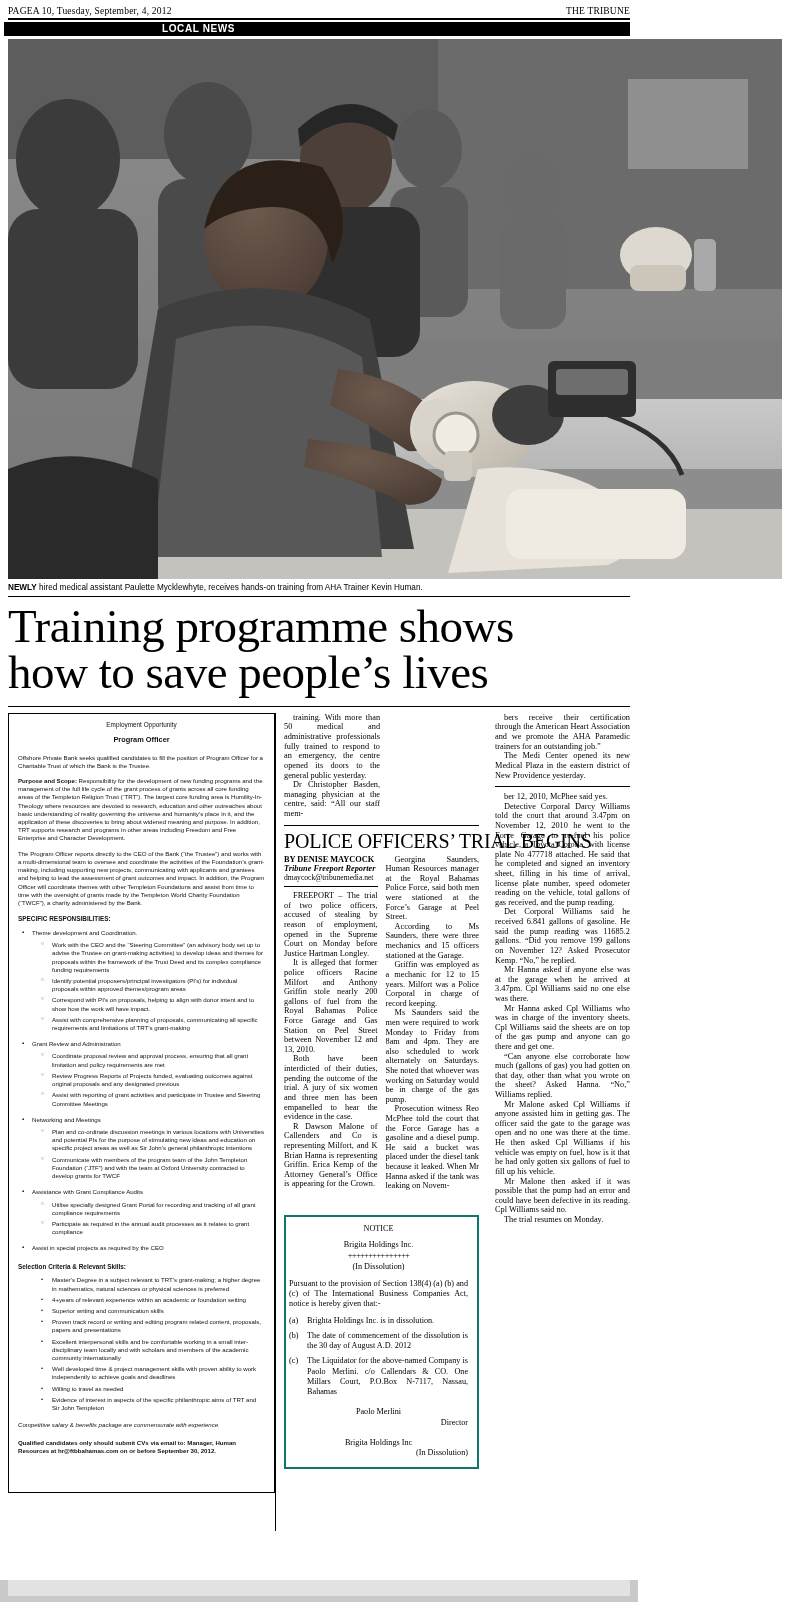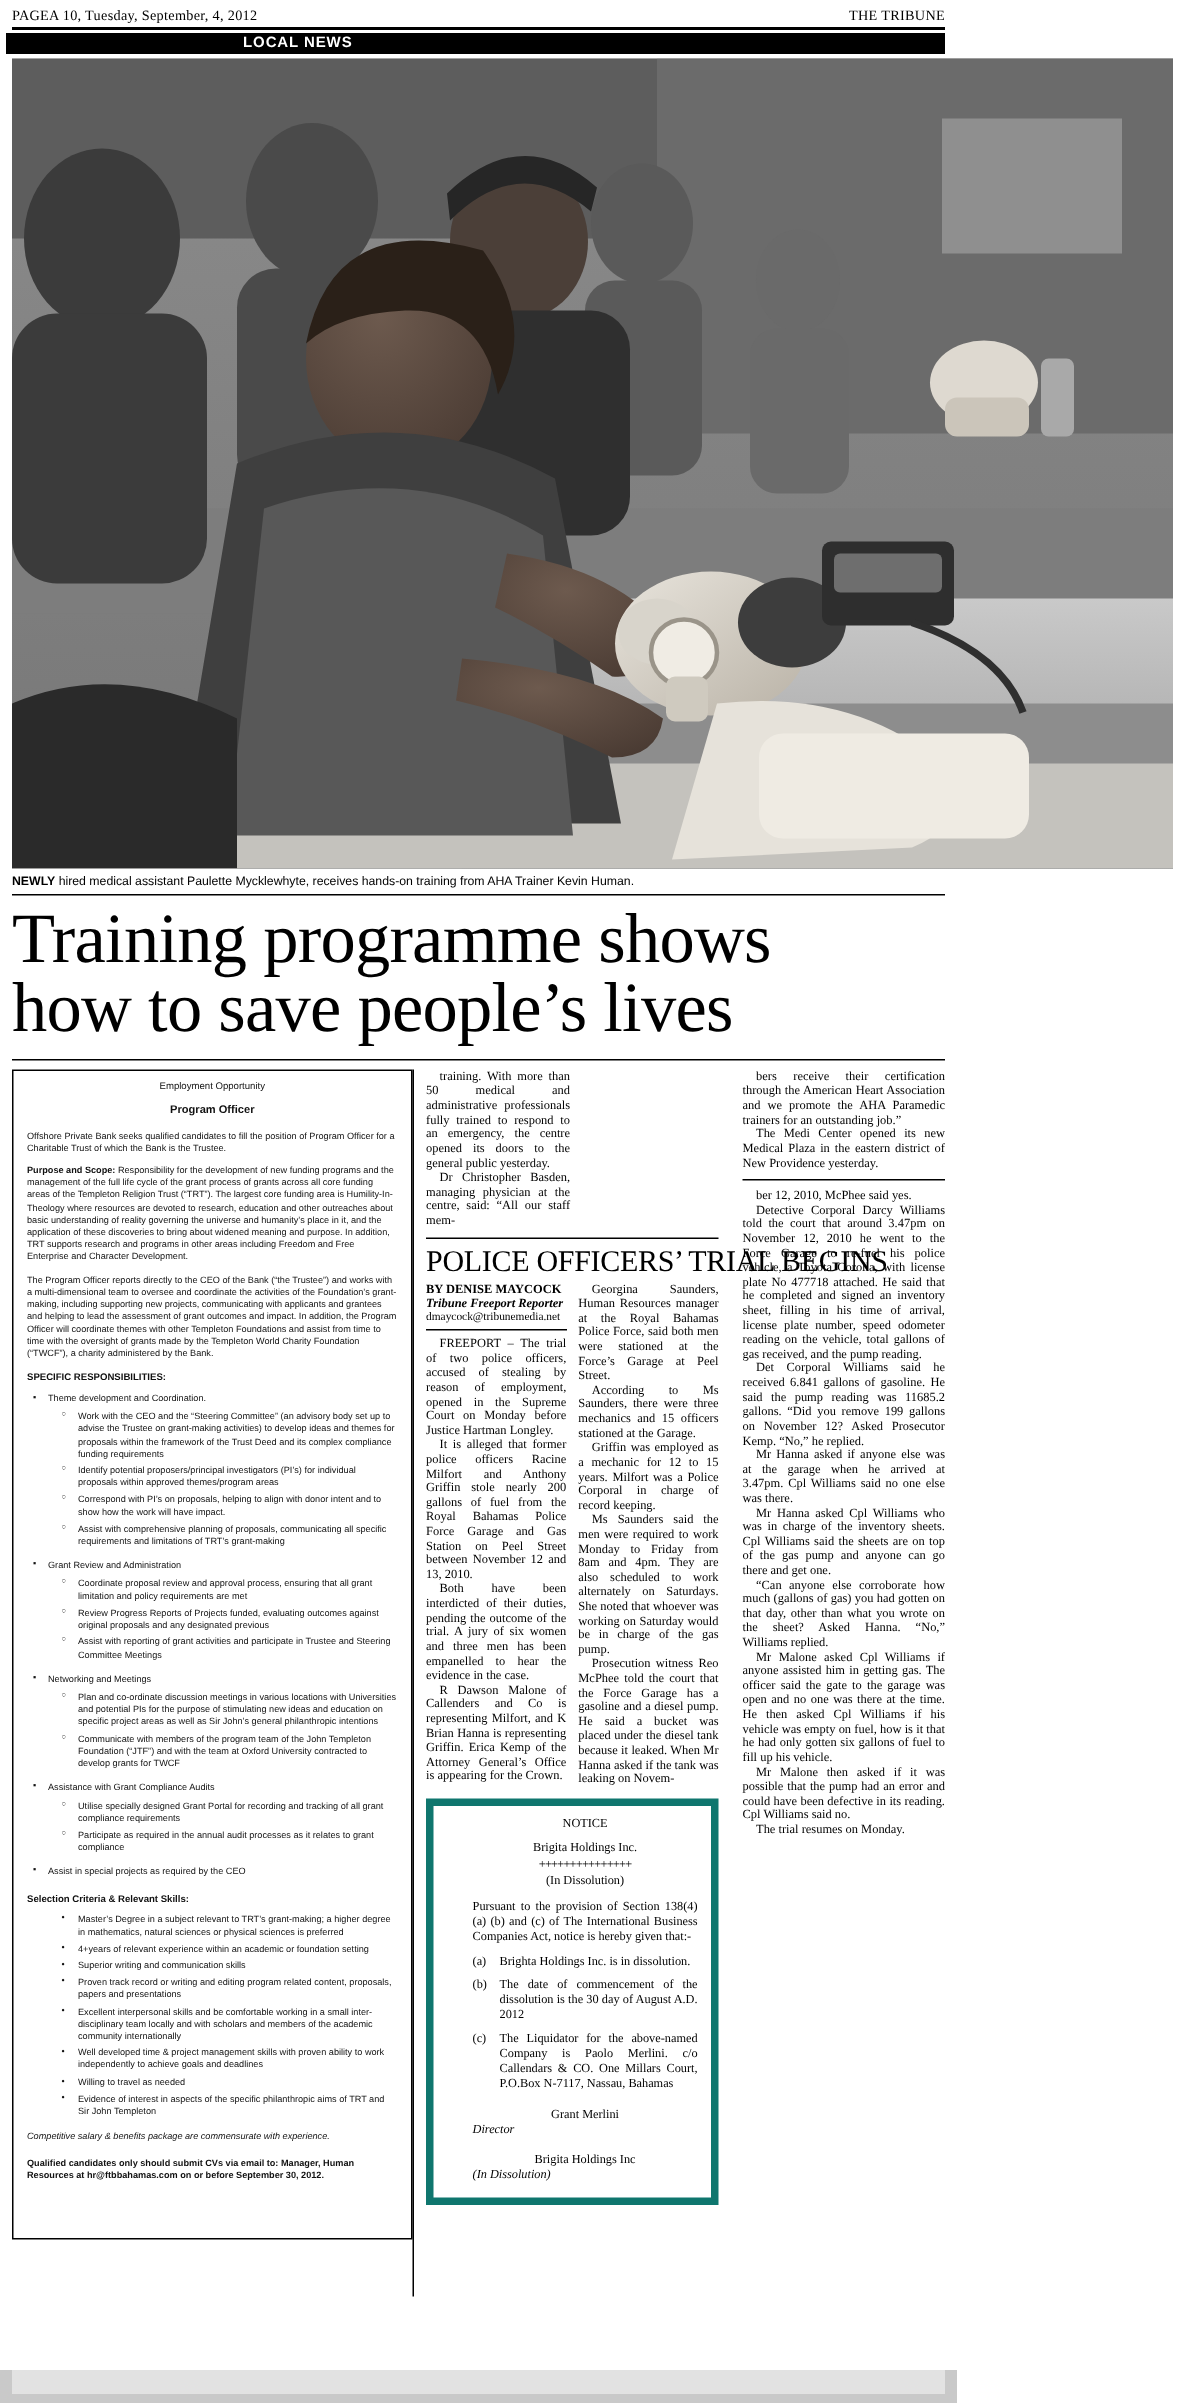--- a/index.html
+++ b/index.html
@@ -226,28 +226,28 @@
   .byline-rule { height:1px; background:#000; margin: 3px 0 4px 0; }
 
   .two-col-text {
     display: flex;
     gap: 8px;
   }
   .two-col-text .c { width: 96px; }
 
   
   .notice {
-    border: 5px solid #0f766e;
-    margin-top: 8px;
-    padding: 7px 9px 9px 26px;
+    border: 2px solid #0f766e;
+    margin-top: 24px;
+    padding: 7px 9px 9px 3px;
     font-family: "Liberation Serif", serif;
     font-size: 8.2px;
     line-height: 1.25;
   }
-  .notice .t { text-align:left;font-style:italic; }
+  .notice .t { text-align:right; }
   .notice .n-title { text-align:center; margin-bottom: 6px; }
   .notice .co { text-align:center; margin-bottom: 1px; }
   .notice .plus { text-align:center; letter-spacing:-0.5px; }
   .notice .diss { text-align:center; margin-bottom: 7px; }
   .notice p { margin: 0 0 6px 0; text-align: justify; }
   .notice .item {
     display: flex;
     gap: 5px;
     margin-bottom: 5px;
     text-align: justify;
@@ -494,21 +494,21 @@
           <span class="tx">Brighta Holdings Inc. is in dissolution.</span>
         </div>
         <div class="item">
           <span class="mk">(b)</span>
           <span class="tx">The date of commencement of the dissolution is the 30 day of August A.D. 2012</span>
         </div>
         <div class="item">
           <span class="mk">(c)</span>
           <span class="tx">The Liquidator for the above-named Company is Paolo Merlini. c/o Callendars &amp; CO. One Millars Court, P.O.Box N-7117, Nassau, Bahamas</span>
         </div>
-        <div class="sig">Grant Merlini</div>
+        <div class="sig">Paolo Merlini</div>
         <div class="t">Director</div>
         <div class="sig2">Brigita Holdings Inc</div>
         <div class="t">(In Dissolution)</div>
       </div>
     </div>
 
     <div class="col-right">
       <div class="news-body" style="margin-bottom:6px;">
         <p>bers receive their certification through the American Heart Association and we promote the AHA Paramedic trainers for an outstanding job.”</p>
         <p>The Medi Center opened its new Medical Plaza in the eastern district of New Providence yesterday.</p>

